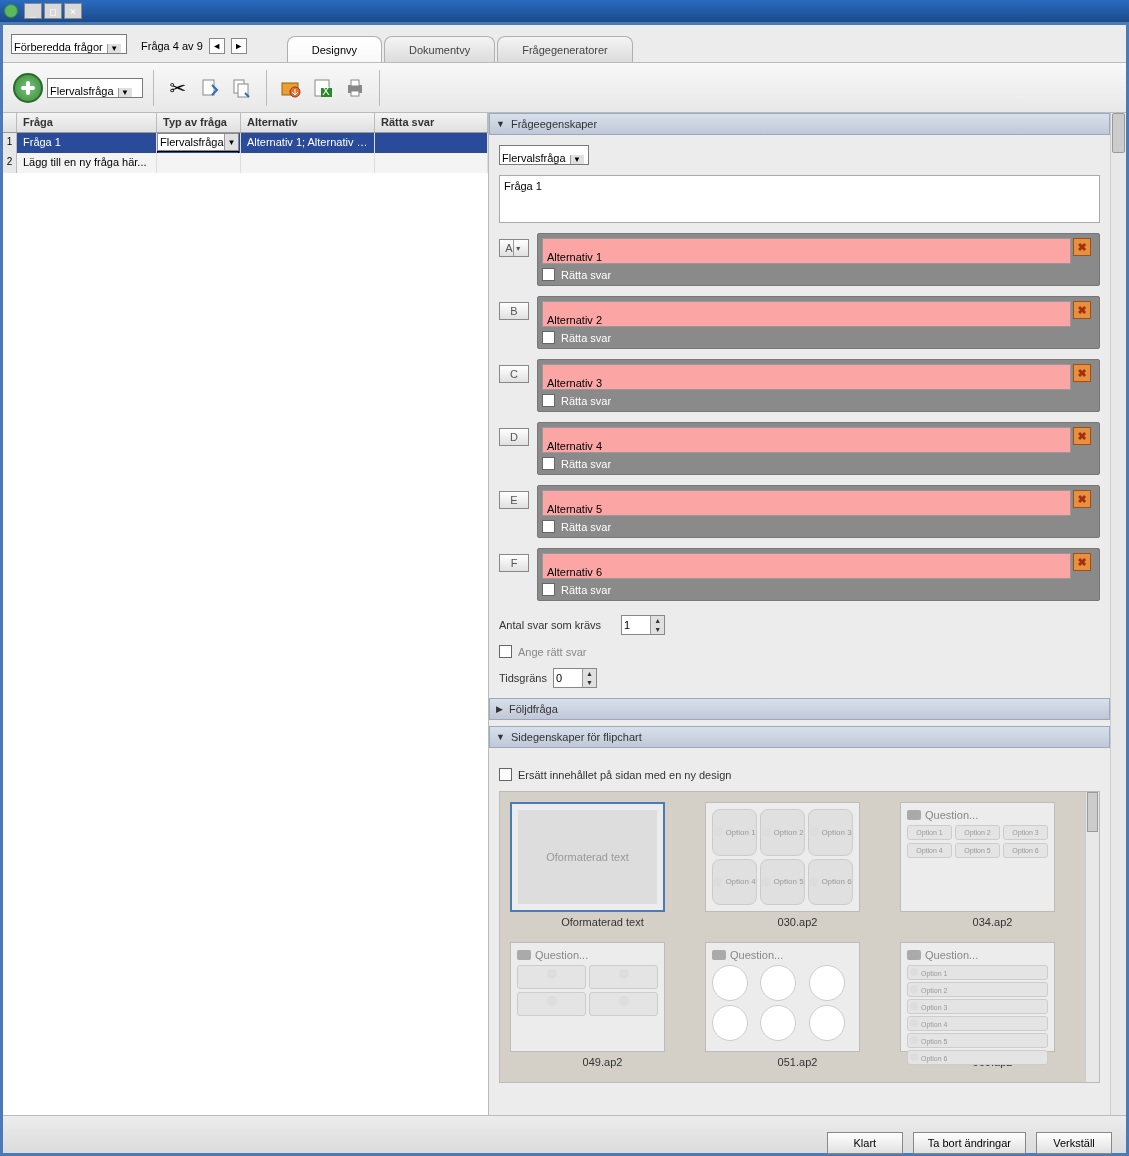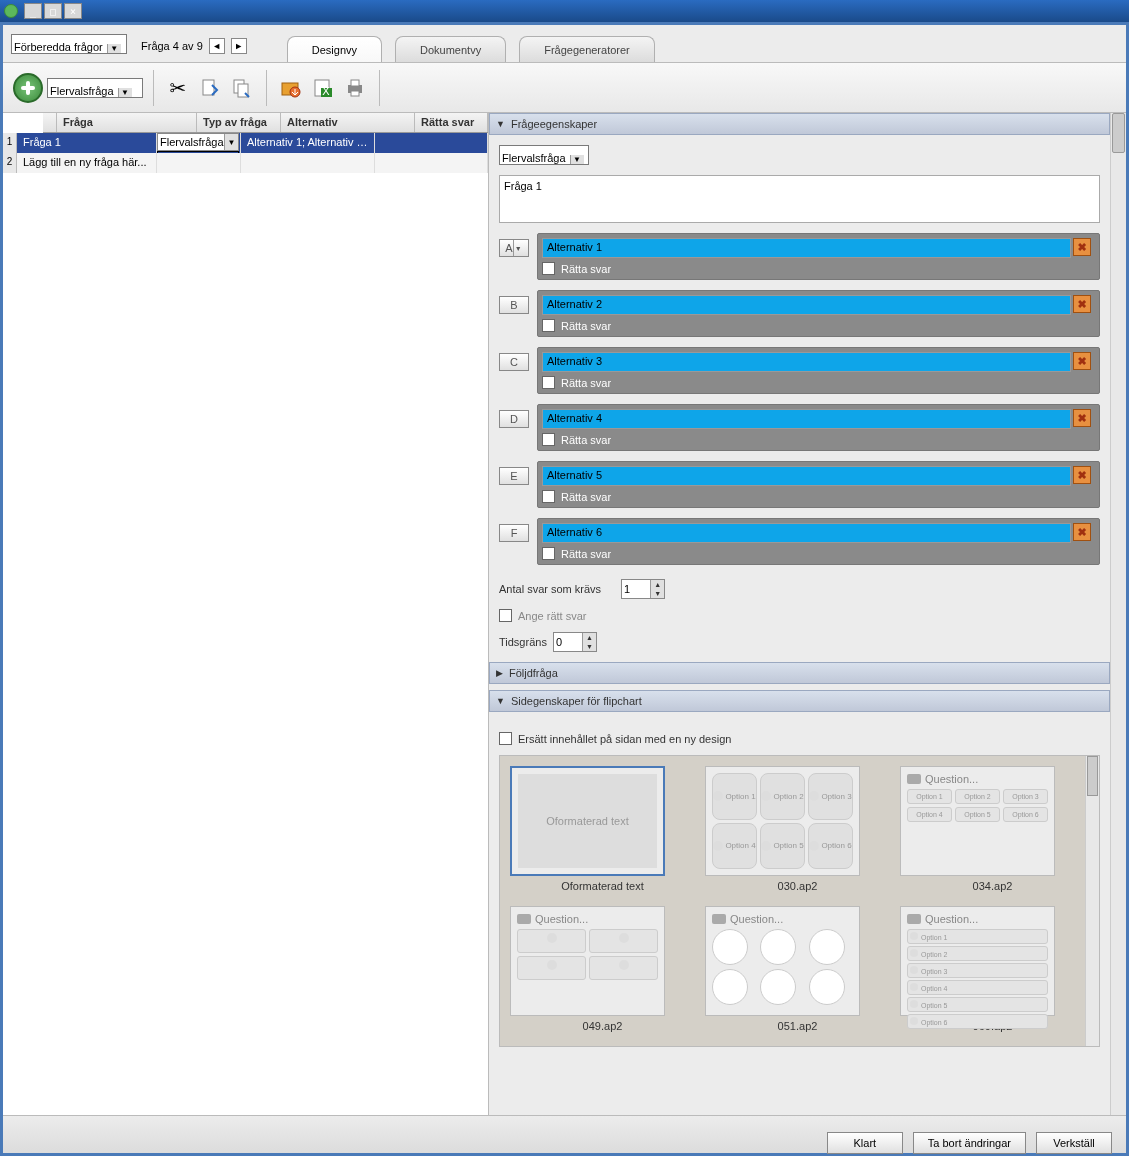--- a/index.html
+++ b/index.html
@@ -8,33 +8,33 @@
 .titlebar .icon{width:14px;height:14px;background:#5cb85c;border-radius:50%;margin-right:4px;border:1px solid #3a8a3a;display:inline-block;}
 .titlebar .title{font-weight:bold;flex:1;}
 .titlebar .winbtns{display:flex;gap:0;}
 .winbtn{width:18px;height:16px;background:#d8d8d8;border:1px solid #888;margin-left:2px;display:flex;align-items:center;justify-content:center;cursor:pointer;font-size:10px;font-family:monospace;}
 .mainframe{border:3px solid #4a7ab8;height:1134px;background:#ececec;position:relative;display:flex;flex-direction:column;}
 .top-strip{height:38px;border-bottom:1px solid #bbb;display:flex;align-items:flex-end;padding:0 8px;background:#ececec;}
 .combo{height:20px;border:1px solid #7a7a7a;background:#fff;display:inline-flex;align-items:flex-end;padding:0 2px;font-size:11px;}
 .combo .dd{width:14px;background:#e0e0e0;border-left:1px solid #999;margin-left:4px;display:flex;align-items:center;justify-content:center;font-size:8px;}
 .pager{margin-left:14px;display:flex;align-items:center;gap:6px;}
 .pagebtn{width:16px;height:16px;border:1px solid #888;background:#fff;display:flex;align-items:center;justify-content:center;font-size:9px;cursor:pointer;}
-.tabs{display:flex;margin-left:40px;align-items:flex-end;gap:13px;}
+.tabs{display:flex;margin-left:40px;align-items:flex-end;gap:2px;}
 .tab{height:26px;padding:0 24px;border:1px solid #b0b0b0;border-bottom:none;background:linear-gradient(#f4f4f4,#dcdcdc);border-radius:8px 8px 0 0;display:flex;align-items:center;cursor:pointer;color:#444;}
 .tab.active{background:linear-gradient(#fff,#f8f8f8);font-weight:normal;color:#000;}
 .toolbar{height:50px;background:linear-gradient(#f8f8f8,#e8e8e8);border-bottom:1px solid #bbb;display:flex;align-items:center;padding:0 10px;gap:4px;}
 .addbtn{width:30px;height:30px;background:radial-gradient(#7ac47a,#3a8a3a);border-radius:50%;border:2px solid #2a6a2a;position:relative;cursor:pointer;}
 .addbtn::before,.addbtn::after{content:"";position:absolute;background:#fff;border-radius:2px;}
 .addbtn::before{width:14px;height:4px;top:11px;left:6px;}
 .addbtn::after{width:4px;height:14px;top:6px;left:11px;}
 .toolsep{width:1px;height:36px;background:#bbb;margin:0 6px;}
 .toolicon{width:28px;height:28px;cursor:pointer;display:flex;align-items:center;justify-content:center;font-size:20px;}
 .content{flex:1;display:flex;overflow:hidden;}
 .left-pane{width:486px;background:#fff;border-right:1px solid #bbb;}
-.grid-head{display:flex;background:linear-gradient(#f4f4f4,#e0e0e0);border-bottom:1px solid #999;height:20px;margin-left:40px;}
+.grid-head{display:flex;background:linear-gradient(#f4f4f4,#e0e0e0);border-bottom:1px solid #999;height:20px;}
 .grid-head .gh{border-right:1px solid #bbb;padding:3px 6px;font-weight:bold;color:#333;}
 .gh0{width:14px;}
 .gh1{width:140px;}
 .gh2{width:84px;}
 .gh3{width:134px;}
 .gh4{flex:1;}
 .grid-row{display:flex;height:20px;align-items:stretch;}
 .grid-row .gc{border-right:1px solid #ddd;padding:3px 6px;overflow:hidden;white-space:nowrap;text-overflow:ellipsis;}
 .grid-row.sel .gc{background:#2a4a9a;color:#fff;}
 .grid-row .rownum{width:14px;background:#e8e8e8;border-right:1px solid #bbb;text-align:center;font-size:10px;padding:3px 0;}
@@ -49,21 +49,21 @@
 .scroll-thumb{position:absolute;top:0;left:1px;width:13px;height:40px;background:#ccc;border:1px solid #999;border-radius:2px;}
 .right-content{flex:1;overflow:hidden;}
 .panel-header{height:22px;background:linear-gradient(#d8e0ec,#c0c8d8);border:1px solid #9aa8c0;display:flex;align-items:center;padding:0 6px;gap:6px;color:#333;}
 .panel-header .tri{font-size:9px;}
 .panel-body{padding:10px;background:#ececec;}
 .q-title-box{width:100%;height:48px;border:1px solid #aaa;background:#fff;padding:4px;margin-top:10px;}
 .alt-row{display:flex;align-items:flex-start;gap:8px;margin-top:10px;}
 .alt-label-box{width:30px;height:18px;border:1px solid #888;background:linear-gradient(#fff,#e0e0e0);display:flex;align-items:center;justify-content:center;margin-top:6px;position:relative;color:#555;}
 .alt-label-box.combo .dd2{width:10px;border-left:1px solid #999;height:100%;display:flex;align-items:center;justify-content:center;font-size:7px;}
 .alt-body{flex:1;background:#8a8a8a;border:1px solid #777;padding:4px;border-radius:2px;}
-.alt-input{width:calc(100% - 24px);height:20px;border:1px solid #999;background:#0ea5e9;padding:2px 4px;display:inline-block;vertical-align:top;}
+.alt-input{width:calc(100% - 24px);height:20px;border:1px solid #999;background:#fca5a5;padding:12px 4px;display:inline-block;vertical-align:top;}
 .alt-del{display:inline-flex;width:18px;height:18px;background:#e89040;border:1px solid #a05010;align-items:center;justify-content:center;color:#a03010;font-weight:bold;cursor:pointer;margin-left:2px;}
 .alt-check{margin-top:4px;display:flex;align-items:center;gap:6px;color:#fff;}
 .chk{width:13px;height:13px;border:1px solid #666;background:#fff;display:inline-block;}
 .req-row{margin-top:14px;display:flex;align-items:center;gap:20px;color:#333;}
 .spinner{display:inline-flex;border:1px solid #888;height:20px;}
 .spinner input{width:28px;border:none;padding:2px;text-align:left;}
 .spinner .sp-btns{width:14px;display:flex;flex-direction:column;}
 .spinner .sp-btns div{flex:1;background:#e0e0e0;border-left:1px solid #999;font-size:7px;display:flex;align-items:center;justify-content:center;}
 .flat-row{margin-top:10px;display:flex;align-items:center;gap:6px;color:#333;}
 .flat-row.dis{color:#888;}

